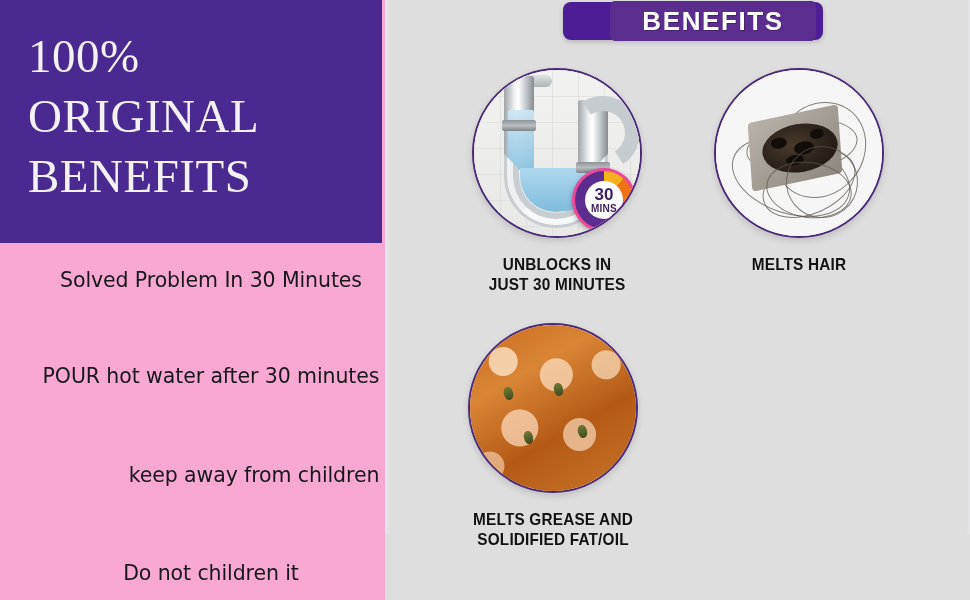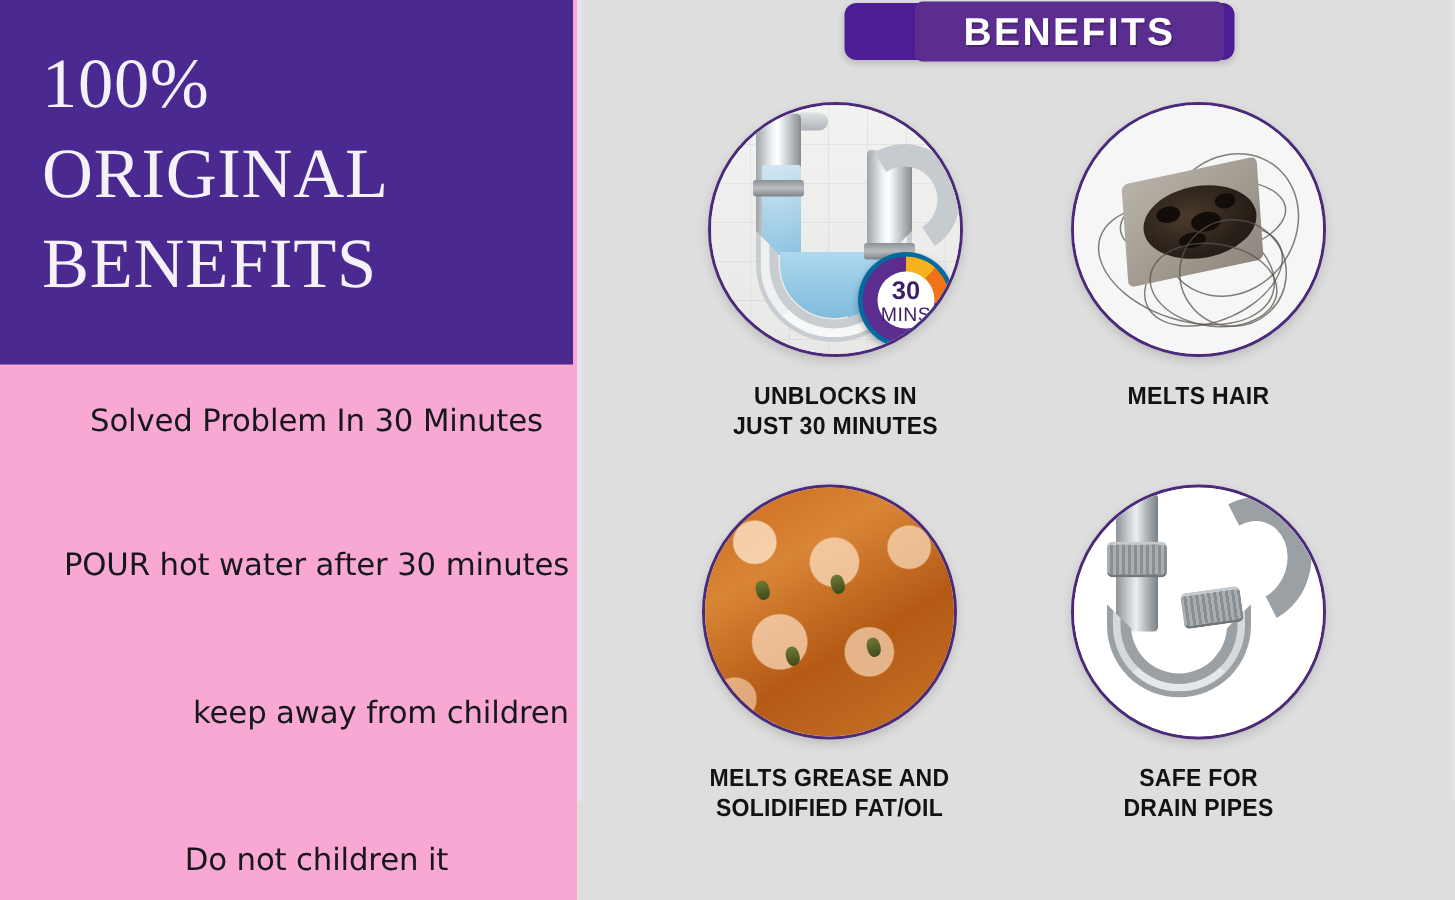--- a/index.html
+++ b/index.html
@@ -170,36 +170,36 @@
     position:absolute;right:-32px;top:20px;width:74px;height:74px;
     border:15px solid #c6cbcf;border-radius:50%;
     border-left-color:transparent;border-bottom-color:transparent;
     box-sizing:border-box;
     transform:rotate(12deg);
   }
 
   
   .badge{
     position:absolute;right:4px;bottom:4px;width:64px;height:64px;
-    border-radius:50%;background:#0369a1;
+    border-radius:50%;background:#ec4899;
     box-shadow:0 2px 5px rgba(0,0,0,.3);
     display:flex;align-items:center;justify-content:center;
   }
   .badge-ring{
     width:58px;height:58px;border-radius:50%;
     background:conic-gradient(from 0deg,#f5b21c 0deg 42deg,#f07415 42deg 96deg,#5b2d8e 96deg 360deg);
     display:flex;align-items:center;justify-content:center;
   }
   .badge-core{
     width:38px;height:38px;border-radius:50%;background:#ffffff;
     display:flex;flex-direction:column;align-items:center;justify-content:center;
     line-height:1;
   }
   .badge-core .num{font-size:17px;font-weight:bold;color:#3c1f66;font-family:"Liberation Sans",sans-serif;}
-  .badge-core .lbl{font-size:13px;font-weight:normal;color:#3c1f66;letter-spacing:.3px;margin-top:1px;}
+  .badge-core .lbl{font-size:10px;font-weight:bold;color:#3c1f66;letter-spacing:.3px;margin-top:1px;}
 
   
   .art-hair{position:absolute;inset:0;background:#f6f6f7;}
   .grate{
     position:absolute;left:33px;top:44px;width:92px;height:68px;
     background:linear-gradient(145deg,#b8b2a9,#8d877e);
     transform:rotate(-12deg) skewX(-8deg);
     border-radius:4px;
   }
   .clog{
@@ -357,32 +357,16 @@
             </div>
             <div class="hair-strand" style="left:50px;top:92px;width:84px;height:54px;transform:rotate(8deg);"></div>
             <div class="hair-strand" style="left:70px;top:76px;width:70px;height:70px;transform:rotate(-40deg);"></div>
           </div>
         </div>
         <div class="cap">
           <div>MELTS HAIR</div>
         </div>
       </div>
 
-      <div class="cell c3">
-        <div class="circle">
-          <div class="art-pipes">
-            <div class="ptrap-v"></div>
-            <div class="ptrap-u"></div>
-            <div class="ptrap-u-hi"></div>
-            <div class="ptrap-arc"></div>
-            <div class="ptrap-nut"></div>
-            <div class="ptrap-nut n2"></div>
-          </div>
-        </div>
-        <div class="cap">
-          <div>SAFE FOR</div>
-          <div>DRAIN PIPES</div>
-        </div>
-      </div>
 
     </div>
   </div>
 </div>
 
 </body></html>

